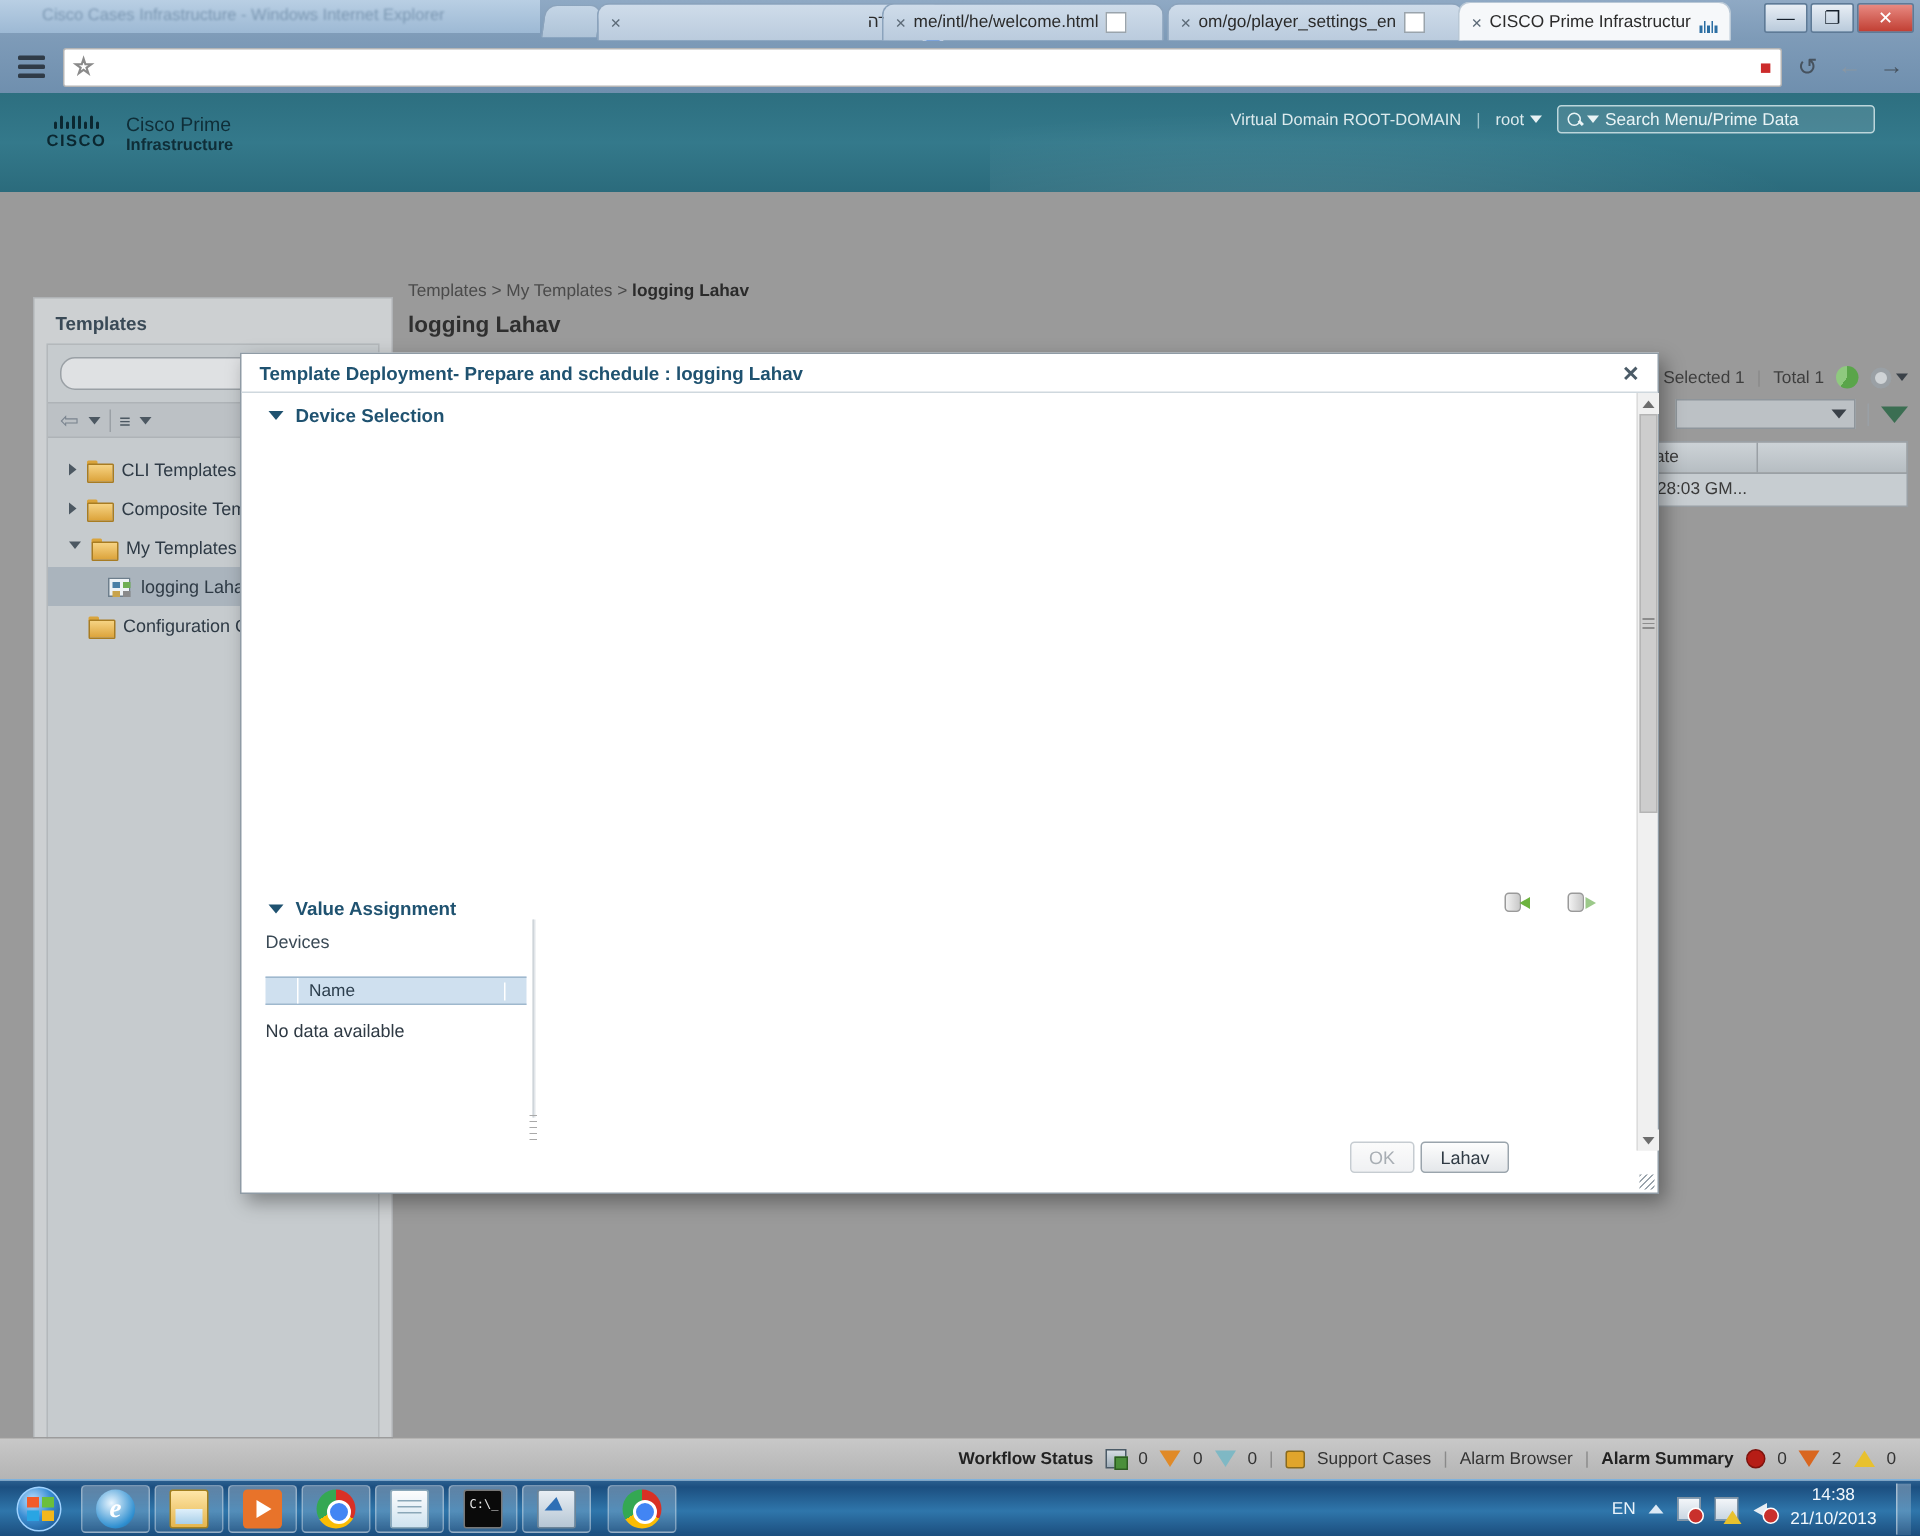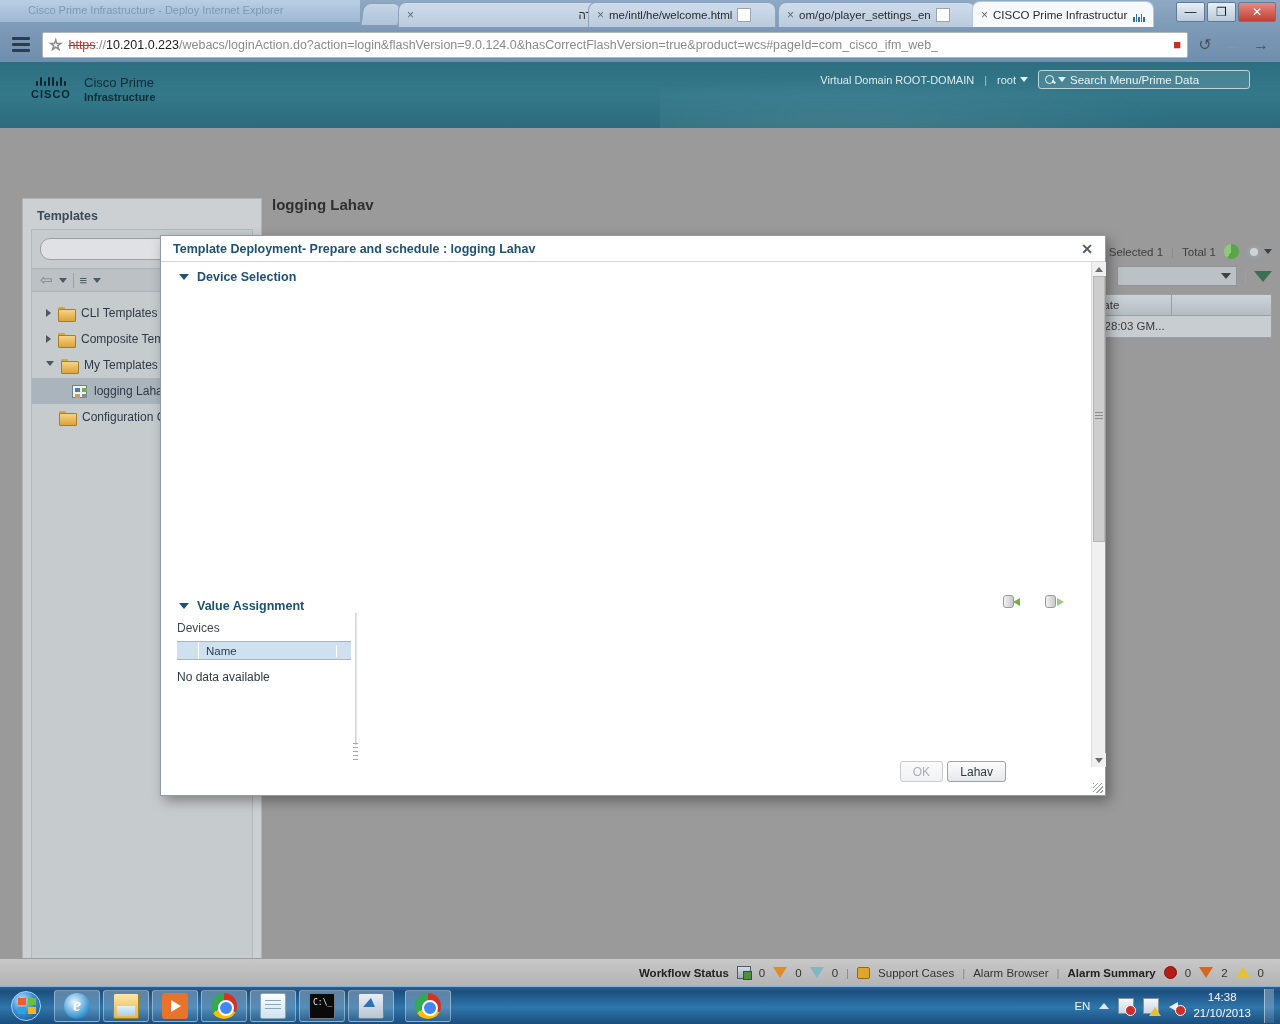--- a/index.html
+++ b/index.html
@@ -229,21 +229,21 @@
 
   .value-assign { position:absolute; left:0; top: 355px; width: 920px; }
   .va-icons { position:absolute; right: 16px; top: 3px; display:flex; gap: 22px;}
   .plugicon { width: 20px; height: 15px; position:relative; }
   .plugicon .body { position:absolute; left:0; top:1px; width:11px;height:13px;background:linear-gradient(to right,#f2f2f2,#c9c9c9); border:1px solid #9a9a9a; border-radius:3px;}
   .plugicon .arr { position:absolute; top:4px; width:0;height:0;}
   .plugicon.left .arr { left: 10px; border-top:4px solid transparent;border-bottom:4px solid transparent;border-right:7px solid #6db33f;}
   .plugicon.right .arr { left: 12px; border-top:4px solid transparent;border-bottom:4px solid transparent;border-left:7px solid #9cc98a;}
 
   .devices-col { position:absolute; left: 16px; top: 30px; width: 174px; }
-  .devices-label { font-size: 12px; color:#3b4a56; padding-bottom: 6px;}
+  .devices-label { font-size: 12px; color:#3b4a56; padding-bottom: 16px;}
   .dev-table-head {
     display:flex; height: 19px; background:#cfe0ef; border-top:1px solid #9fb8cd; border-bottom:1px solid #9fb8cd;
     font-size: 11.5px; color:#2c3e4d; align-items:center;
   }
   .dev-th-check { width: 22px; border-right:1px solid #fff; height:100%;}
   .dev-th-name { flex:1; padding-left:7px; border-right:1px solid #fff;}
   .dev-th-end { width: 14px; }
   .no-data { font-size: 12px; color:#2f3a44; padding-top: 10px;}
   .va-vert-sep { position:absolute; left: 194px; top: 22px; width: 2px; height: 132px; background:#e2e6ea; border-left:1px solid #cfd5da;}
   .va-grip { position:absolute; left: 192px; top: 152px; width:5px; height:18px;
@@ -335,21 +335,21 @@
   .ty-vol::after{content:"";position:absolute;right:-2px;bottom:-2px;width:9px;height:9px;border-radius:50%;background:#c9302c;border:1px solid #fff;}
   .clock { text-align:center; line-height: 1.35; color:#f2f8fd; font-size:11.5px; padding-right:4px;}
   .showdesk { width: 10px; height: 34px; background: linear-gradient(to bottom, rgba(255,255,255,.30), rgba(255,255,255,.10)); border-left:1px solid rgba(255,255,255,.45);}
 </style>
 </head>
 <body>
 
 <div class="browser-chrome">
 
   <div class="bg-window-strip">
-    <div class="bg-window-title">Cisco Prime Infrastructure - Deploy Internet Explorer</div>
+    <div class="bg-window-title">Cisco Cases Infrastructure - Windows Internet Explorer</div>
   </div>
 
   <div class="tabstrip">
     <div class="tab-blank"></div>
 
     <div class="tab" style="left:398px; width:232px;">
       <span class="tab-x">×</span>
       <span style="flex:1; text-align:right;">עזרה</span>
       <span class="tab-favicon ti-chrome" style="border-radius:50%;background:conic-gradient(#d93025 0 33%,#fbbc04 0 66%,#34a853 0 100%);position:relative;"></span>
     </div>
@@ -386,21 +386,20 @@
   </div>
 
   <div class="navbar">
     <div class="hamburger">
         <i></i>
         <i></i>
         <i></i>
       </div>
     <div class="omnibox">
       <span class="star">☆</span>
-      <span class="url"><span class="scheme">https</span><span class="rest">://</span><span class="host">10.201.0.223</span><span class="rest">/webacs/loginAction.do?action=login&amp;flashVersion=9.0.124.0&amp;hasCorrectFlashVersion=true&amp;product=wcs#pageId=com_cisco_ifm_web_</span></span>
       <span class="pageicon">■</span>
     </div>
     <div class="navicon">↺</div>
     <div class="navicon dim">←</div>
     <div class="navicon">→</div>
   </div>
 </div>
 
 <div class="prime-header">
   <div class="cisco-logo">
@@ -511,20 +510,27 @@
           </div>
           <div class="tree-row" style="padding-left:27px">
             <span class="folder"></span>
             <span>Configuration G</span>
           </div>
         </div>
       </div>
     </div>
 
     <div class="right-panel">
+      <div class="breadcrumb">
+        <span>Templates</span>
+        <span>&gt;</span>
+        <span>My Templates</span>
+        <span>&gt;</span>
+        <b>logging Lahav</b>
+      </div>
       <div class="page-title">logging Lahav</div>
     </div>
 
     <div class="grid-meta">
       <span>Selected 1</span>
       <span class="vsep">|</span>
       <span>Total 1</span>
       <span class="recycle"></span>
       <span style="display:flex;align-items:center;gap:3px;">
         <span class="gear"></span>

